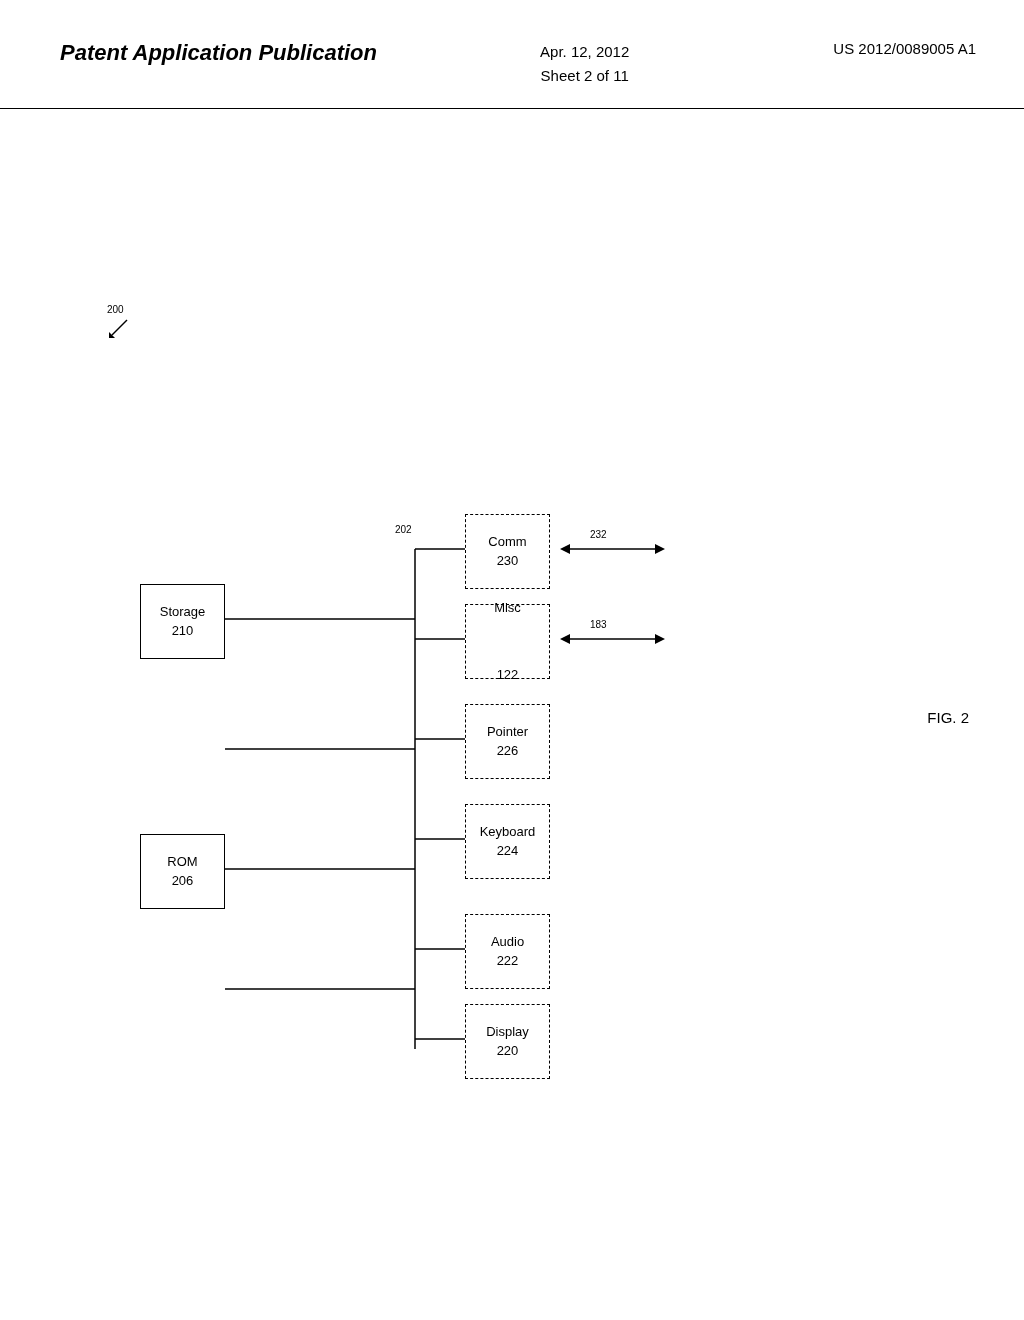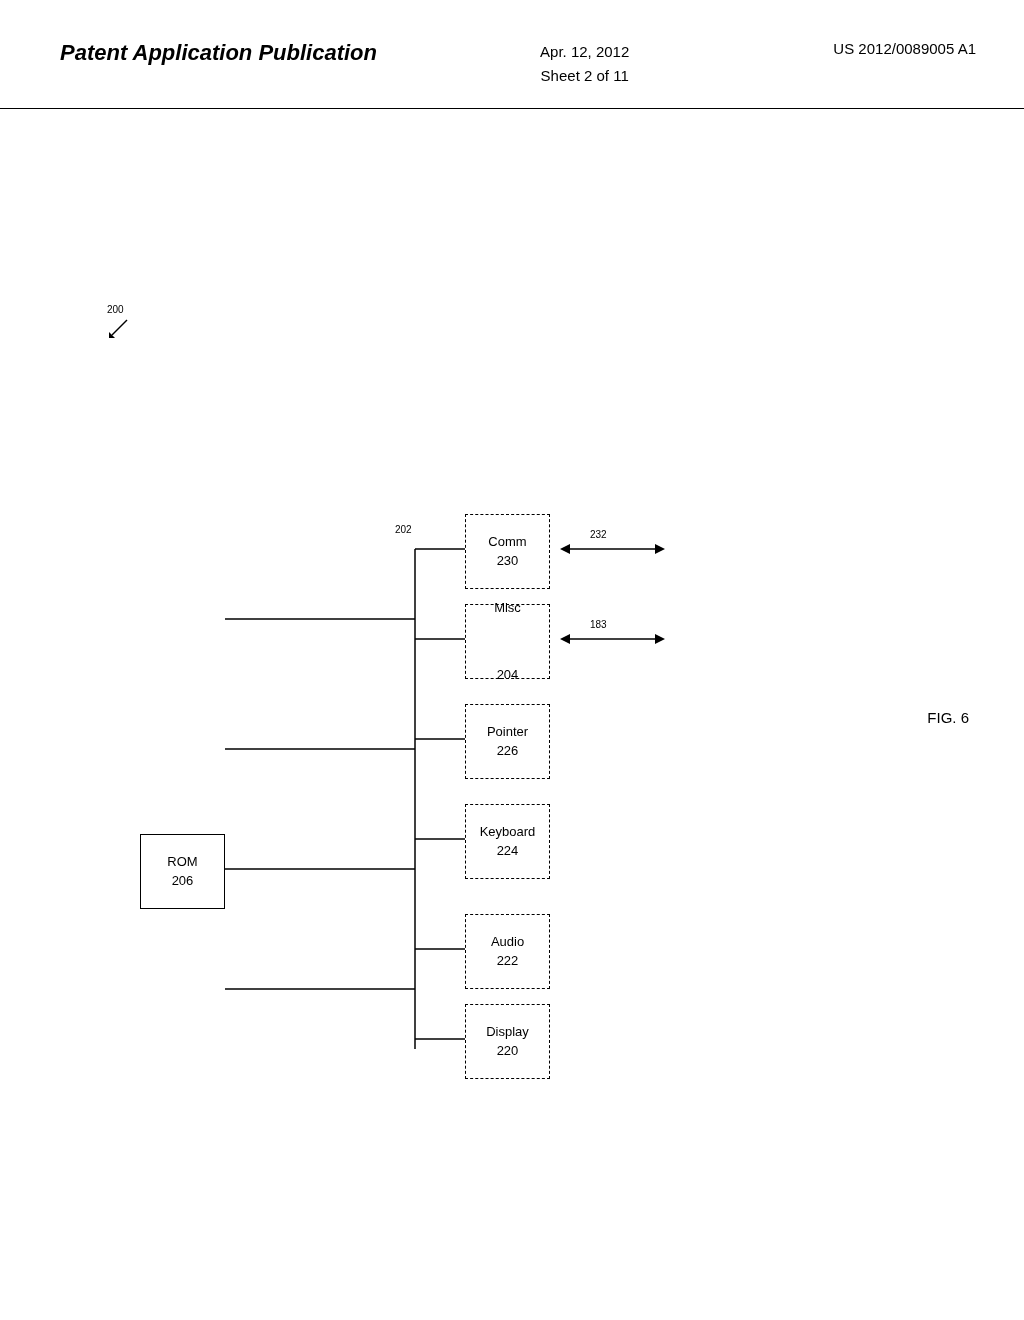--- a/index.html
+++ b/index.html
@@ -138,20 +138,24 @@
 
   <div class="ref-label" style="left:395px; top:415px;">202</div>
 
 
   <div class="box" style="left:140px; top:725px; width:85px; height:75px;">
     <span>ROM</span>
     <span>206</span>
   </div>
 
 
+  <div class="box" style="left:140px; top:475px; width:85px; height:75px;">
+    <span>Storage</span>
+    <span>210</span>
+  </div>
 
   <div class="box box-dashed" style="left:465px; top:895px; width:85px; height:75px;">
     <span>Display</span>
     <span>220</span>
   </div>
 
   <div class="box box-dashed" style="left:465px; top:805px; width:85px; height:75px;">
     <span>Audio</span>
     <span>222</span>
   </div>
@@ -161,31 +165,31 @@
     <span>224</span>
   </div>
 
   <div class="box box-dashed" style="left:465px; top:595px; width:85px; height:75px;">
     <span>Pointer</span>
     <span>226</span>
   </div>
 
   <div class="box box-dashed" style="left:465px; top:495px; width:85px; height:75px;gap:48px;">
     <span>Misc</span>
-    <span>204</span>
+    <span>122</span>
   </div>
 
   <div class="box box-dashed" style="left:465px; top:405px; width:85px; height:75px;">
     <span>Comm</span>
     <span>230</span>
   </div>
 
   <div class="ref-label" style="left:590px; top:510px;">
     <span>183</span>
   </div>
 
   <div class="ref-label" style="left:590px; top:420px;">
     <span>232</span>
   </div>
 
-  <div style="position:absolute; right:55px; top:600px; font-size:15px;">FIG. 6</div>
+  <div style="position:absolute; right:55px; top:600px; font-size:15px;">FIG. 2</div>
 
 </div>
 
 </body></html>

